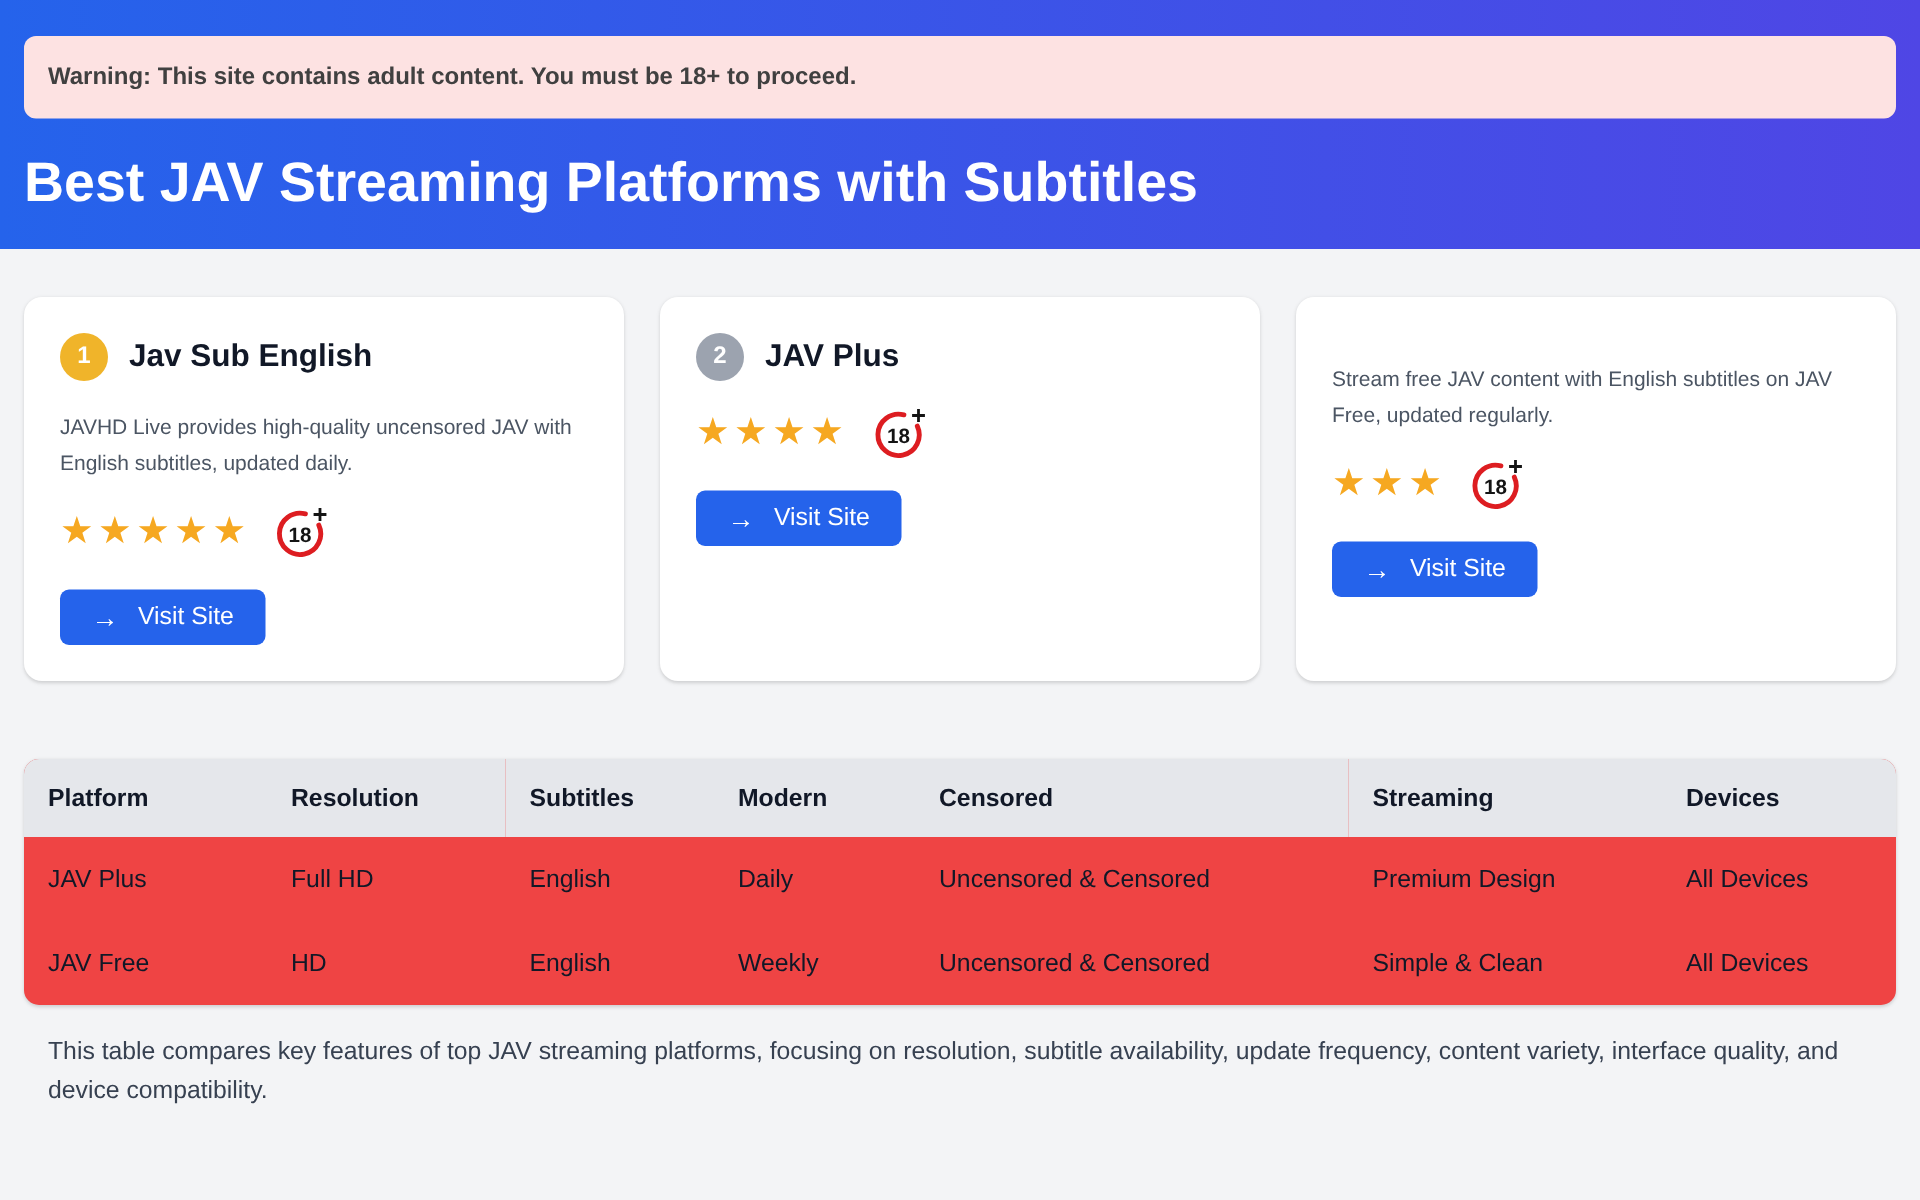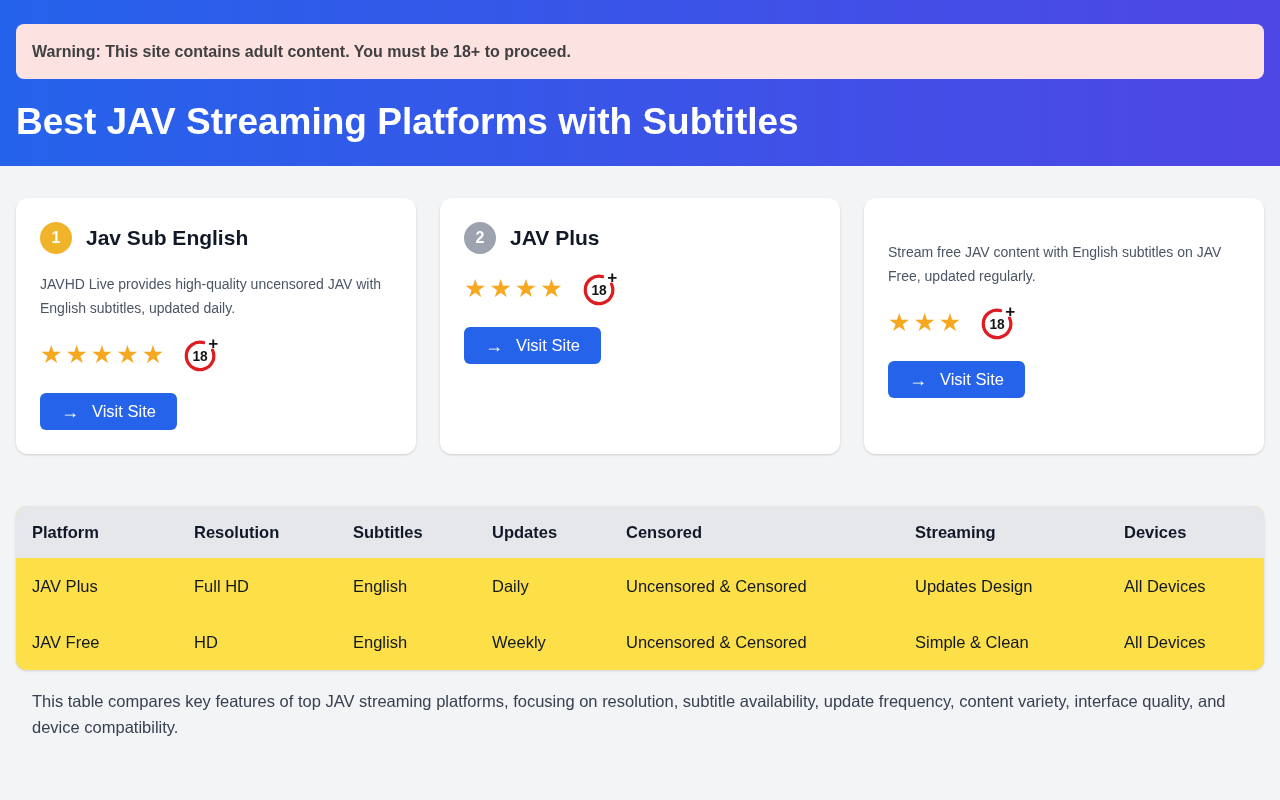--- a/index.html
+++ b/index.html
@@ -69,21 +69,21 @@
     background: #2563eb; color: #ffffff;
     border: none; border-radius: 6px;
     padding: 9px 21px;
     font-size: 16.5px; font-family: inherit;
     cursor: pointer;
   }
   .visit-btn .arrow { font-size: 18px; line-height: 1; }
   
   .table-section { margin-top: 52px; }
   .table-card {
-    background: #fde047;
+    background: #ef4444;
     border-radius: 10px;
     overflow: hidden;
     box-shadow: 0 1px 3px rgba(0,0,0,.10), 0 1px 2px rgba(0,0,0,.06);
   }
   table { width: 100%; border-collapse: collapse; table-layout: fixed; }
   thead tr { background: #e5e7eb; }
   th {
     text-align: left;
     padding: 16px 16px;
     font-size: 16.5px;
@@ -187,34 +187,34 @@
           <col style="width:134px">
             <col style="width:289px">
             <col style="width:209px">
             <col>
         </colgroup>
         <thead>
           <tr>
             <th>Platform</th>
             <th>Resolution</th>
             <th>Subtitles</th>
-            <th>Updates</th>
+            <th>Modern</th>
             <th>Censored</th>
             <th>Streaming</th>
             <th>Devices</th>
           </tr>
         </thead>
         <tbody>
           <tr>
             <td>JAV Plus</td>
             <td>Full HD</td>
             <td>English</td>
             <td>Daily</td>
             <td>Uncensored &amp; Censored</td>
-            <td>Updates Design</td>
+            <td>Premium Design</td>
             <td>All Devices</td>
           </tr>
           <tr>
             <td>JAV Free</td>
             <td>HD</td>
             <td>English</td>
             <td>Weekly</td>
             <td>Uncensored &amp; Censored</td>
             <td>Simple &amp; Clean</td>
             <td>All Devices</td>

